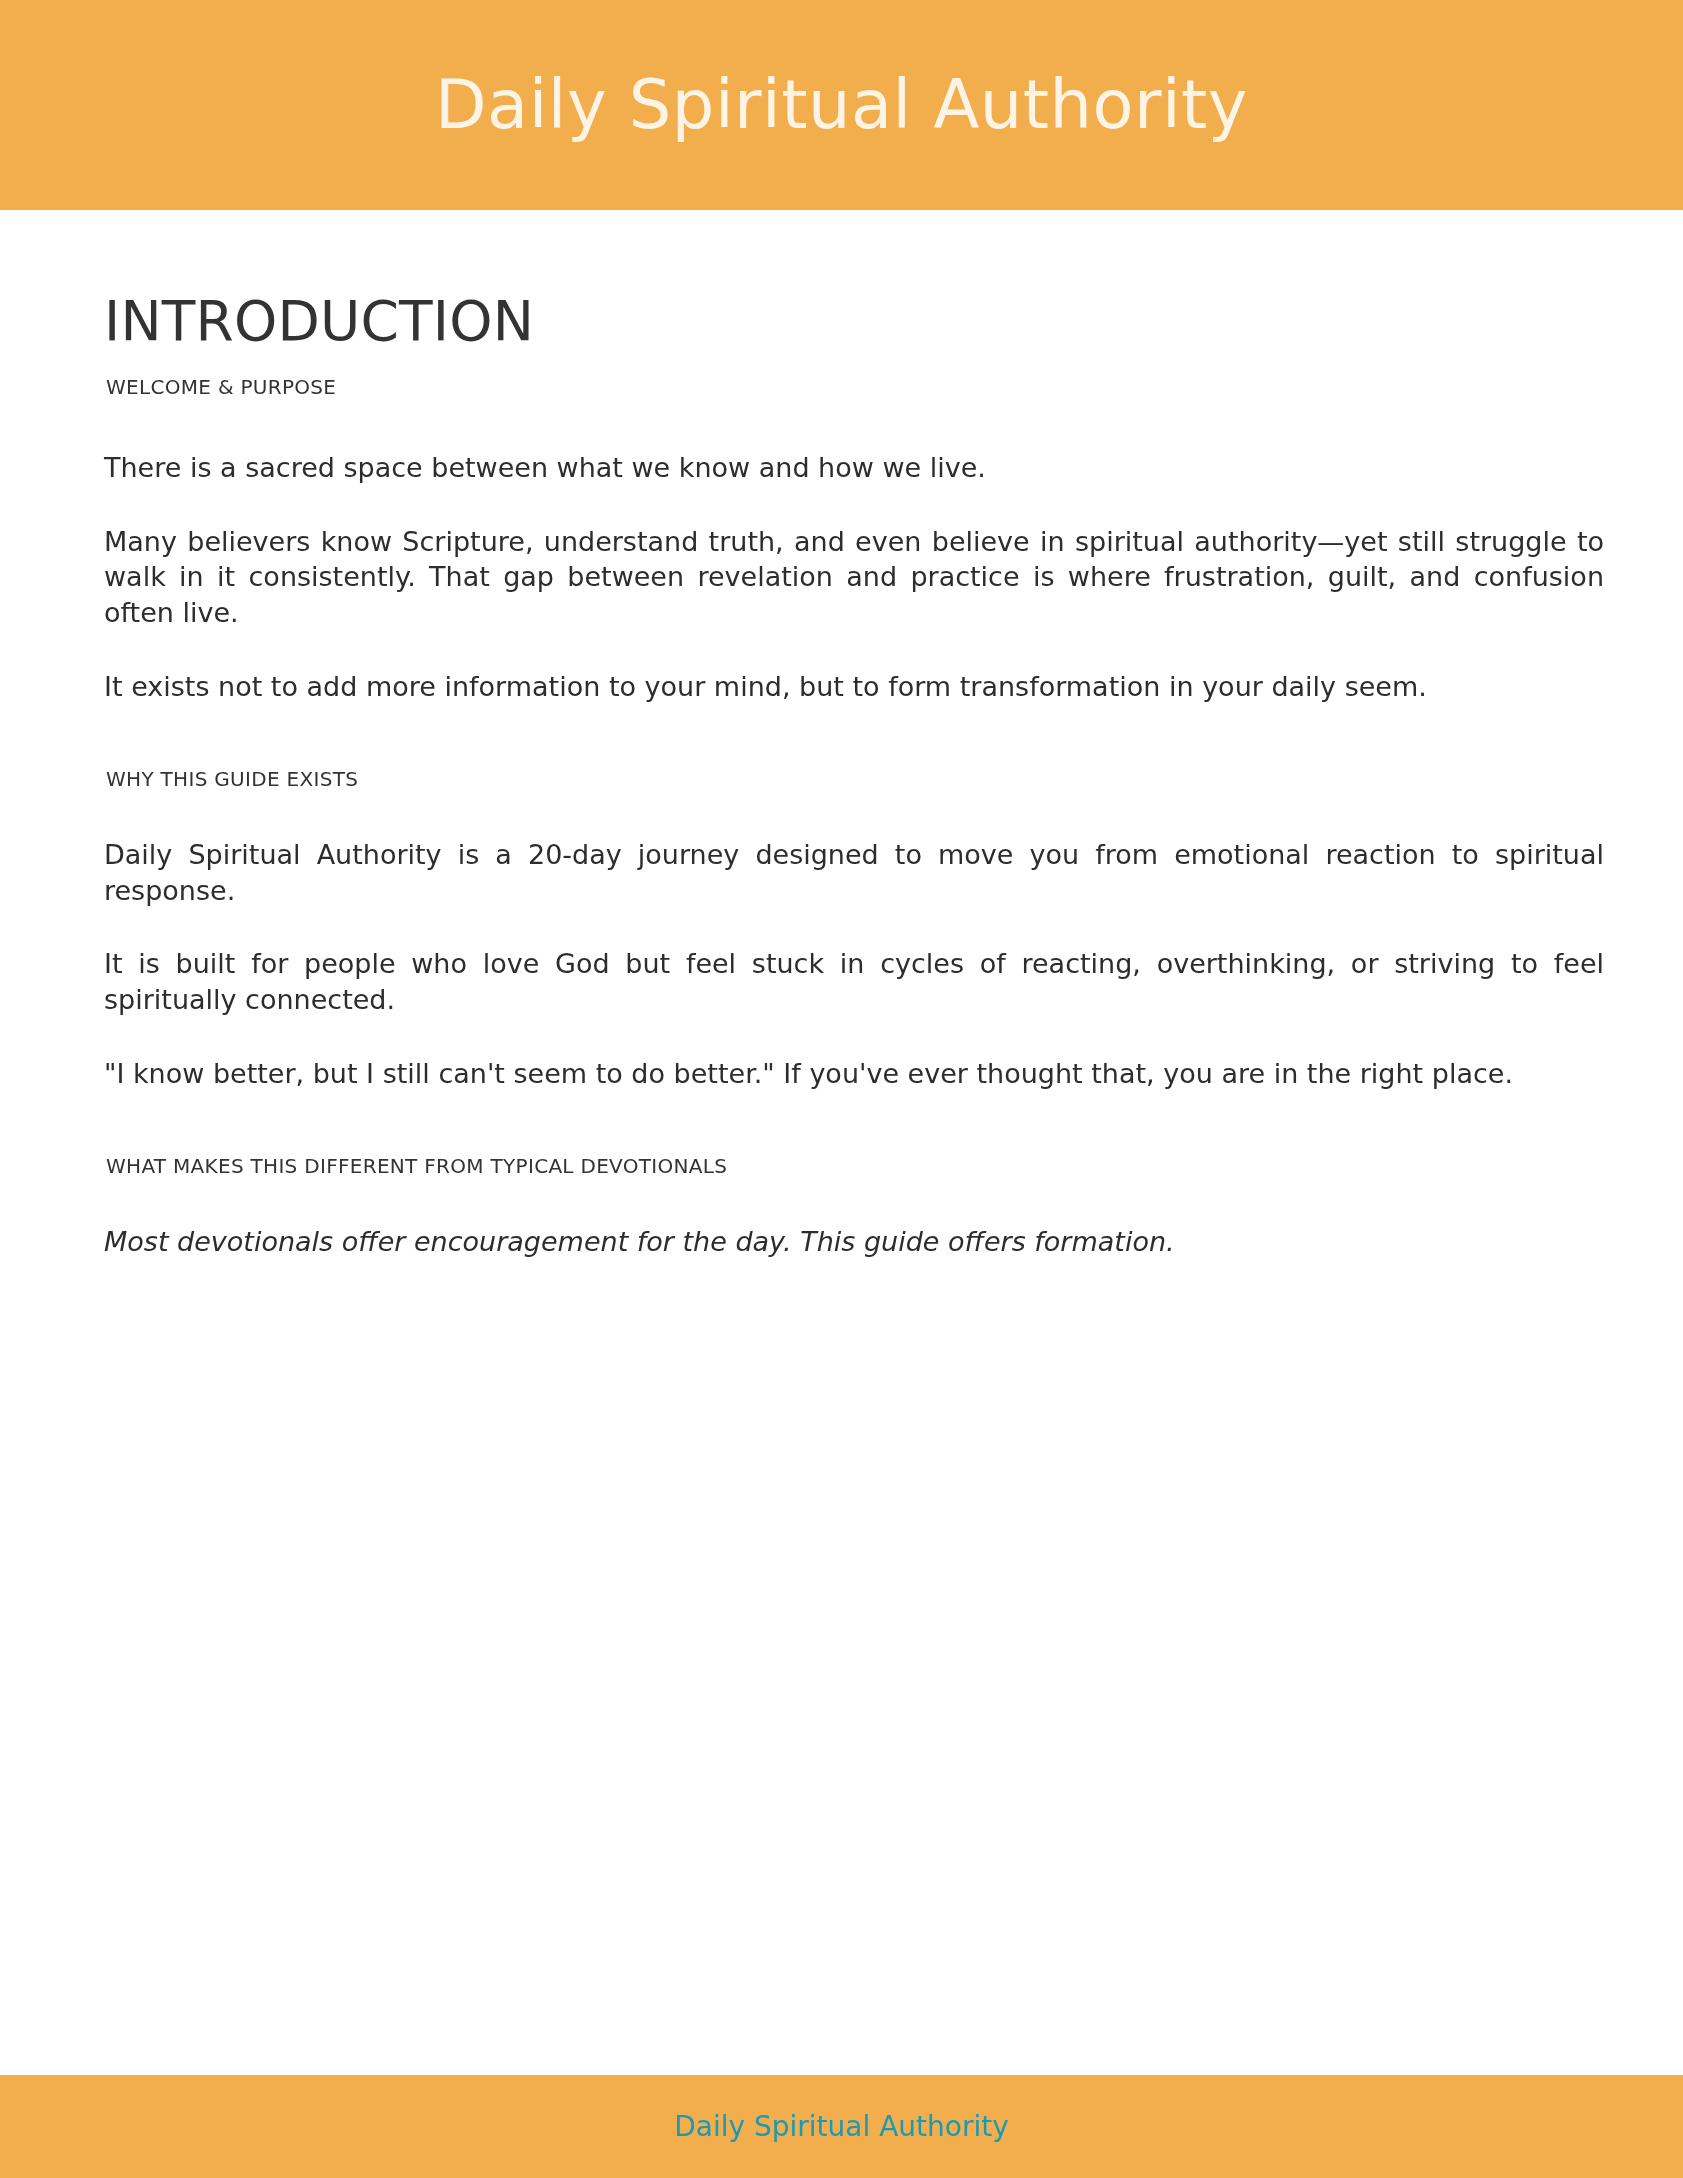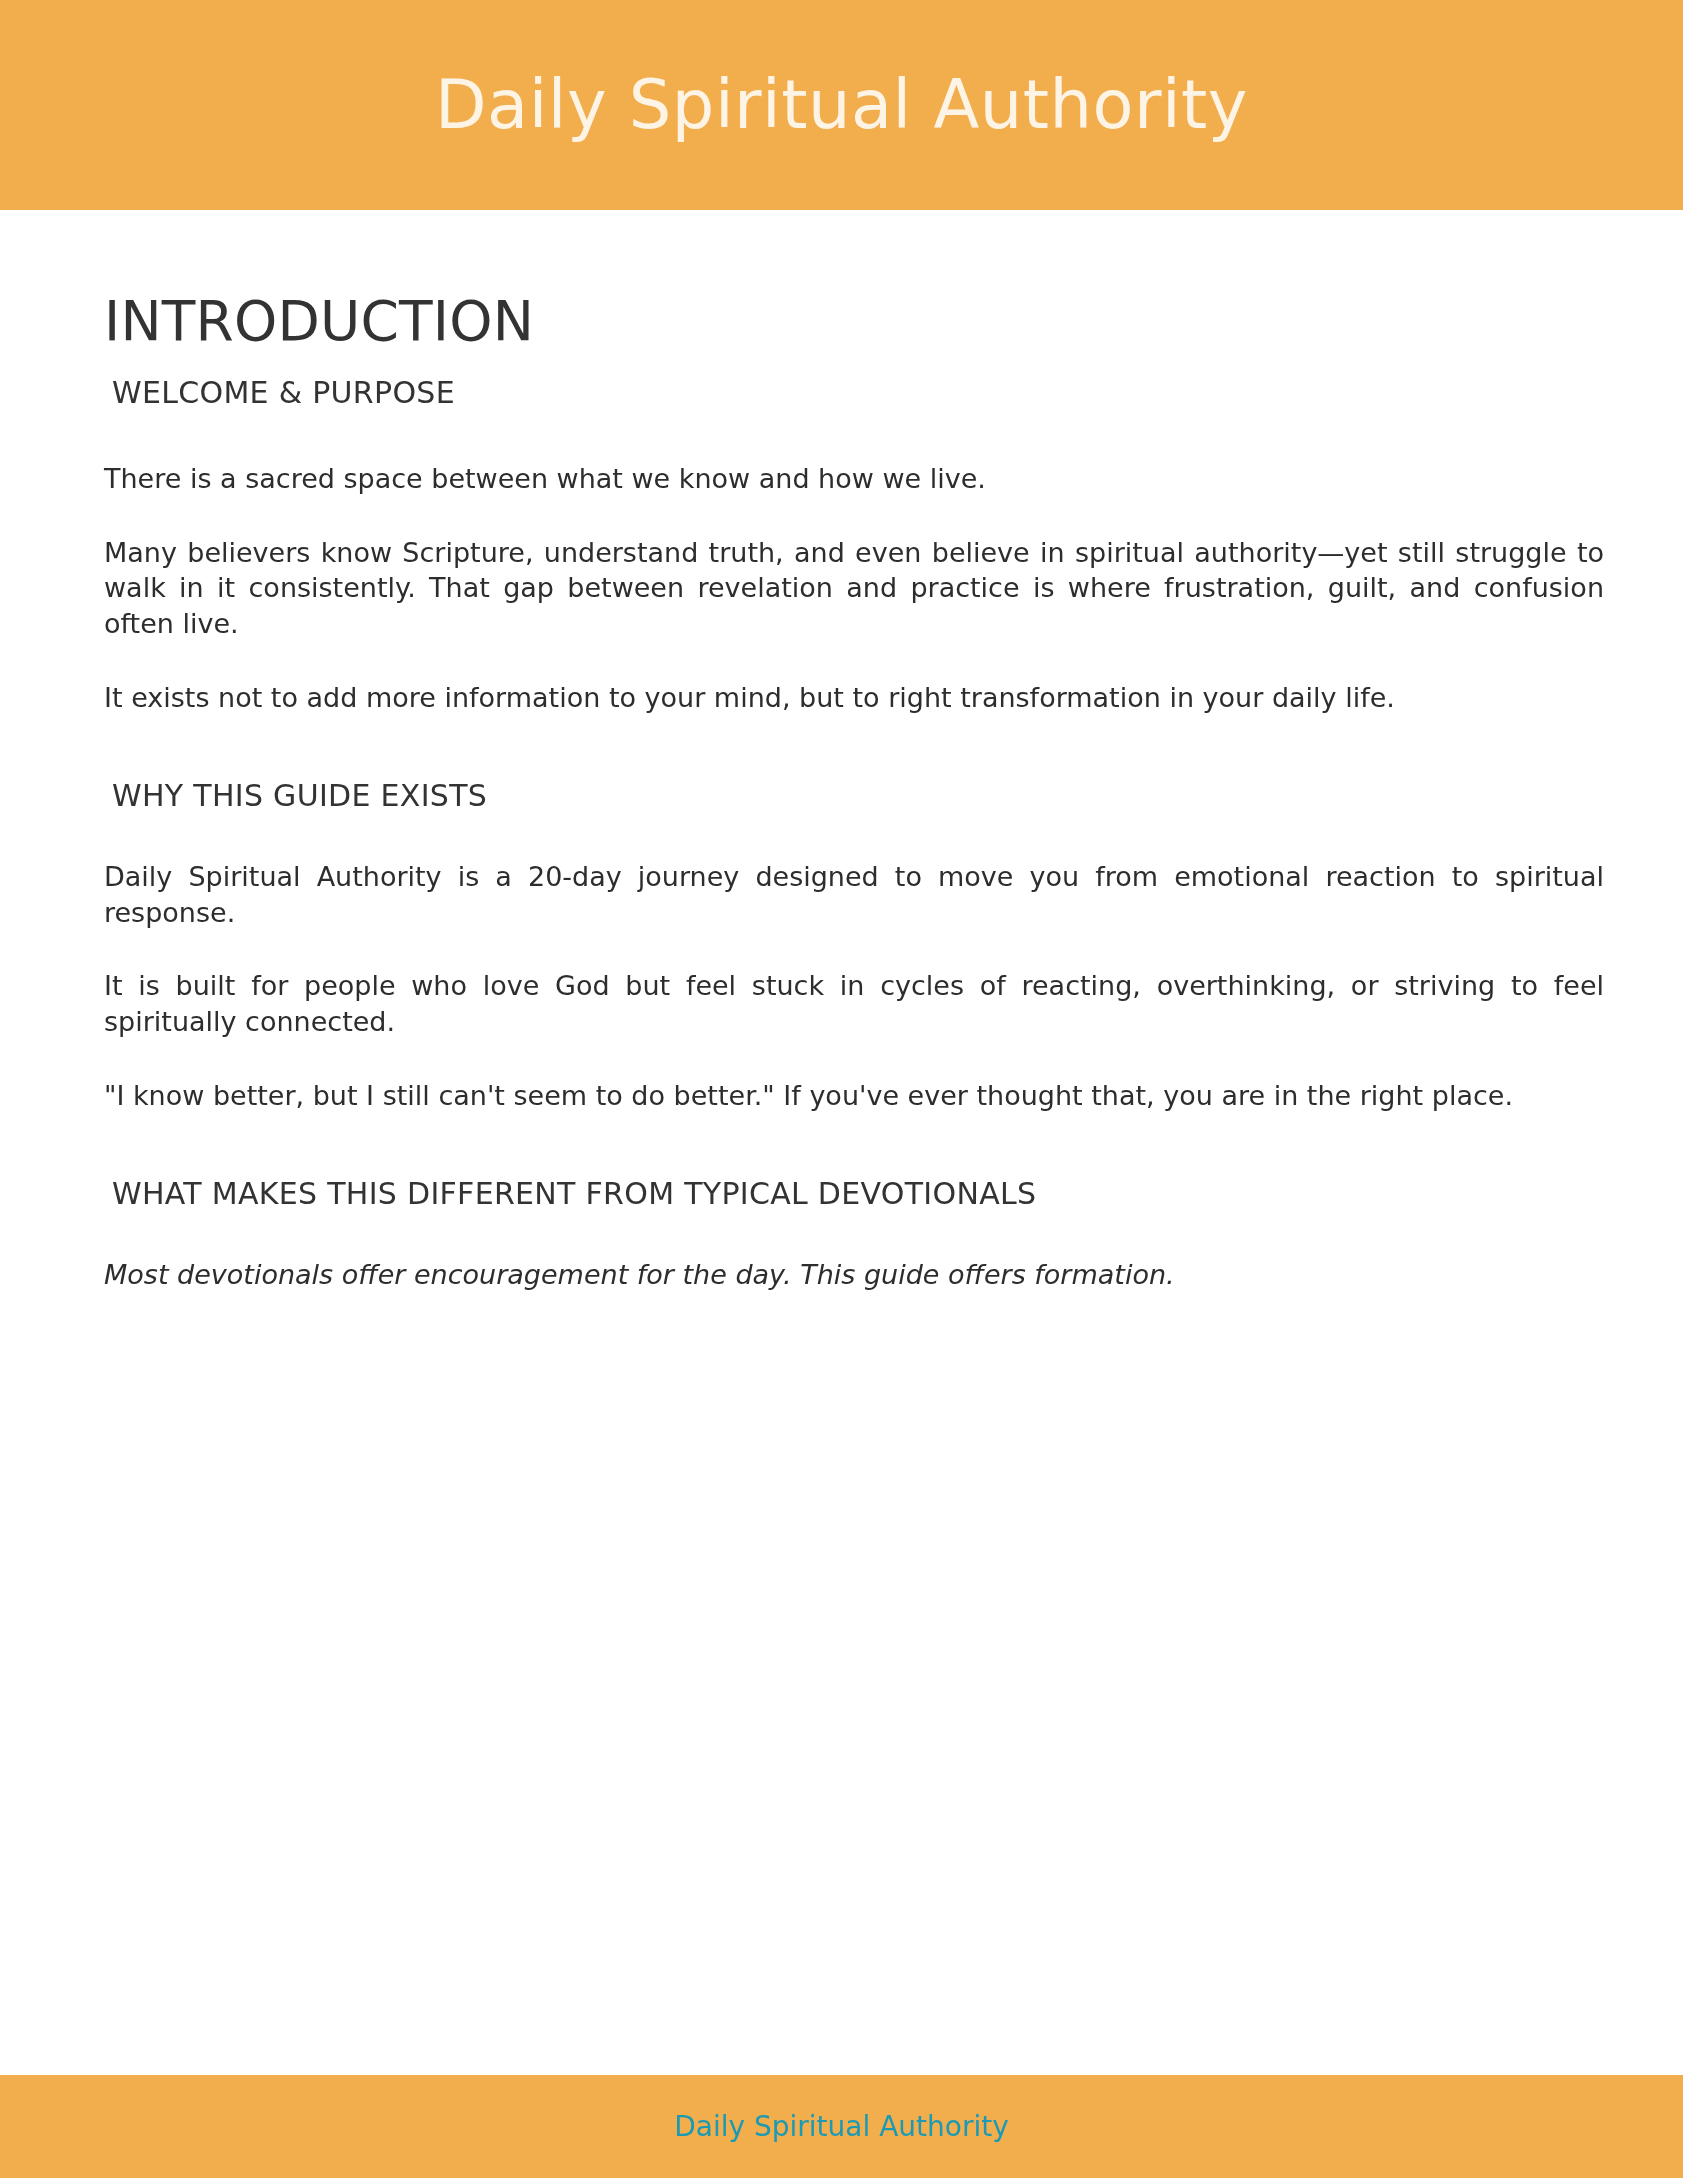--- a/index.html
+++ b/index.html
@@ -46,24 +46,24 @@
   }
   .section-title {
     font-size: 55px;
     font-weight: 400;
     color: #333333;
     margin: 0 0 22px 0;
     letter-spacing: 0.2px;
     font-family: "DejaVu Sans", sans-serif;
   }
   .subhead {
-    font-size: 30px;
+    font-size: 20px;
     font-weight: 400;
     color: #333333;
-    margin: 0 0 51px 8px;
+    margin: 0 0 51px 2px;
     letter-spacing: 0.3px;
     font-family: "DejaVu Sans", sans-serif;
   }
   .subhead.mid {
     margin-top: 63px;
     margin-bottom: 46px;
   }
   p.body-text {
     font-size: 27px;
     line-height: 1.32;
@@ -105,21 +105,21 @@
 
     <h1 class="section-title">INTRODUCTION</h1>
 
     <div class="subhead">WELCOME &amp; PURPOSE</div>
 
     <p class="body-text">There is a sacred space between what we know and how we live.</p>
 
     <p class="body-text">Many believers know Scripture, understand truth, and even believe in spiritual authority—yet still struggle to walk in it consistently. That gap between revelation and practice is where frustration, guilt, and confusion often live.</p>
 
 
-    <p class="body-text">It exists not to add more information to your mind, but to right transformation in your daily life.</p>
+    <p class="body-text">It exists not to add more information to your mind, but to form transformation in your daily seem.</p>
 
     <div class="subhead mid">WHY THIS GUIDE EXISTS</div>
 
     <p class="body-text">Daily Spiritual Authority is a 20-day journey designed to move you from emotional reaction to spiritual response.</p>
 
     <p class="body-text">It is built for people who love God but feel stuck in cycles of reacting, overthinking, or striving to feel spiritually connected.</p>
 
     <p class="body-text">"I know better, but I still can't seem to do better." If you've ever thought that, you are in the right place.</p>
 
     <div class="subhead mid">WHAT MAKES THIS DIFFERENT FROM TYPICAL DEVOTIONALS</div>

